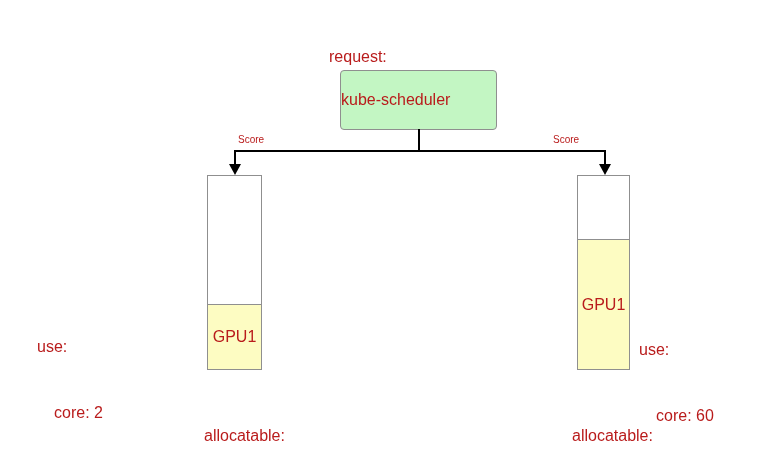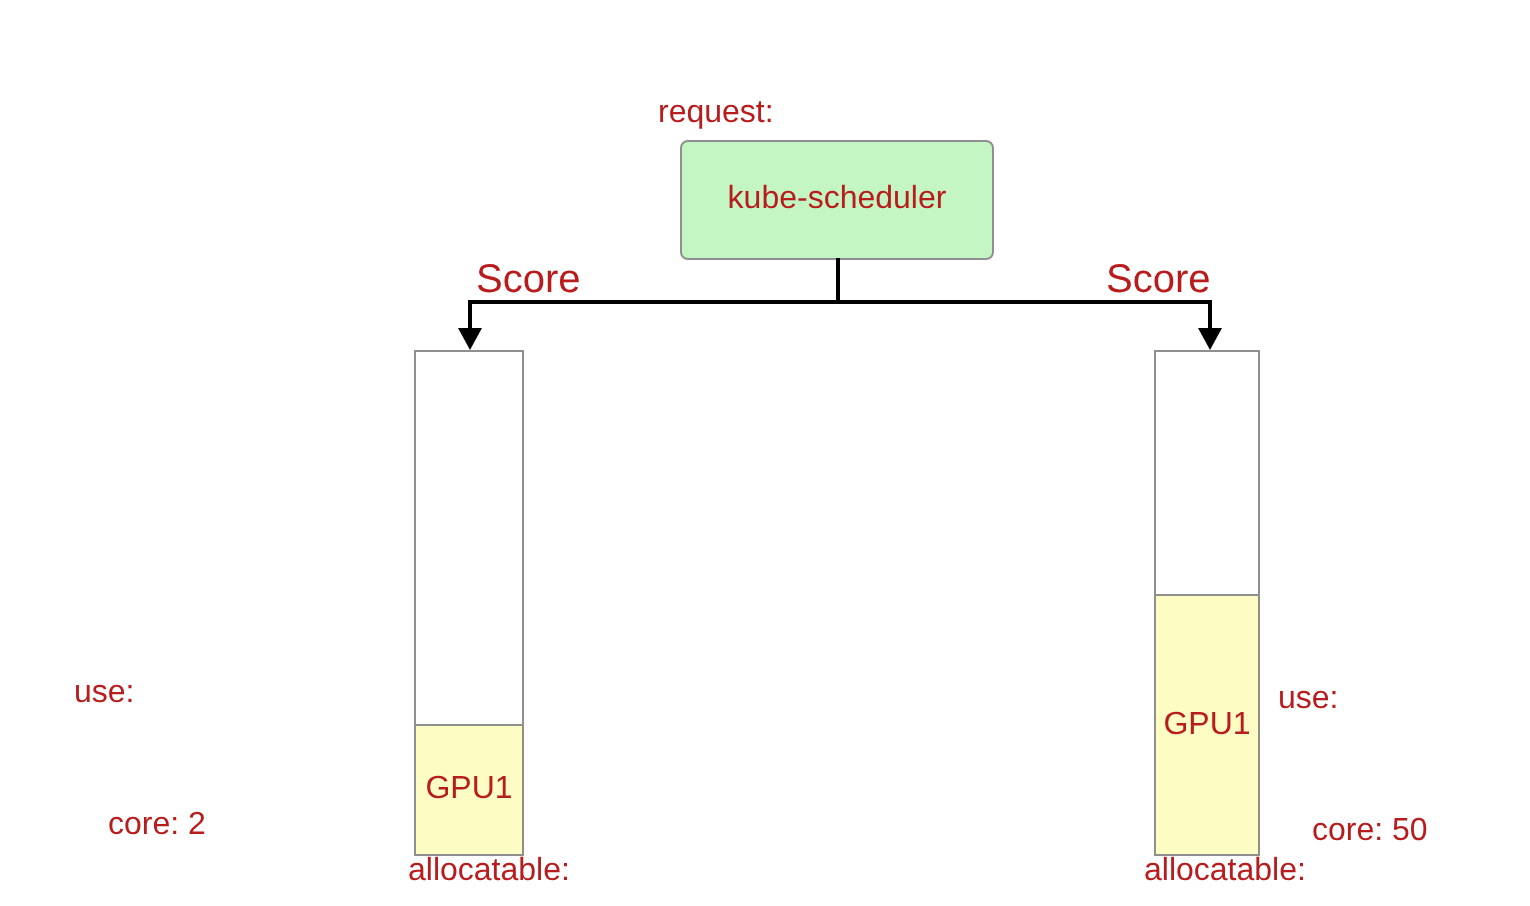--- a/index.html
+++ b/index.html
@@ -8,29 +8,29 @@
     --border:#8f8f8f;
     --line:#000000;
   }
   html,body{margin:0;padding:0;background:#fff;}
   .canvas{
     position:relative;width:765px;height:453px;background:#ffffff;
     font-family:"Liberation Sans",sans-serif;color:#b91c1c;overflow:hidden;margin-left:32px;
   }
   .txtblock{position:absolute;font-size:16px;line-height:22px;white-space:pre;}
   .txtblock .indent{margin-left:17px;}
-  .label{position:absolute;font-size:20px;line-height:18px;white-space:pre;}
+  .label{position:absolute;font-size:10px;line-height:18px;white-space:pre;}
   .box-scheduler{
     position:absolute;left:308px;top:70px;width:157px;height:60px;
     box-sizing:border-box;background:var(--scheduler-fill);
     border:1px solid var(--border);border-radius:4px;
-    display:flex;align-items:center;justify-content:center;font-size:16px;
+    display:flex;align-items:center;justify-content:flex-start;font-size:16px;
   }
   .node{
-    position:absolute;top:175px;width:55px;height:253px;box-sizing:border-box;
+    position:absolute;top:175px;width:55px;height:195px;box-sizing:border-box;
     background:#ffffff;border:1px solid var(--border);
   }
   .node-left{left:175px;}
   .node-right{left:545px;width:53px;}
   .gpu-fill{
     position:absolute;left:0;right:0;bottom:0;box-sizing:border-box;
     background:var(--gpu-fill);border-top:1px solid var(--border);
     display:flex;align-items:center;justify-content:center;font-size:16px;
   }
   .line{position:absolute;background:var(--line);}
@@ -77,21 +77,21 @@
   </div>
 
   <div class="txtblock" style="left:5px;top:292px;">
     <div>use:</div>
     <div class="indent">core: 2</div>
     
   </div>
 
   <div class="txtblock" style="left:607px;top:295px;">
     <div>use:</div>
-    <div class="indent">core: 50</div>
+    <div class="indent">core: 60</div>
     
   </div>
 
   <div class="txtblock" style="left:172px;top:381px;">
     <div>allocatable:</div>
     
     
   </div>
 
   <div class="txtblock" style="left:540px;top:381px;">

